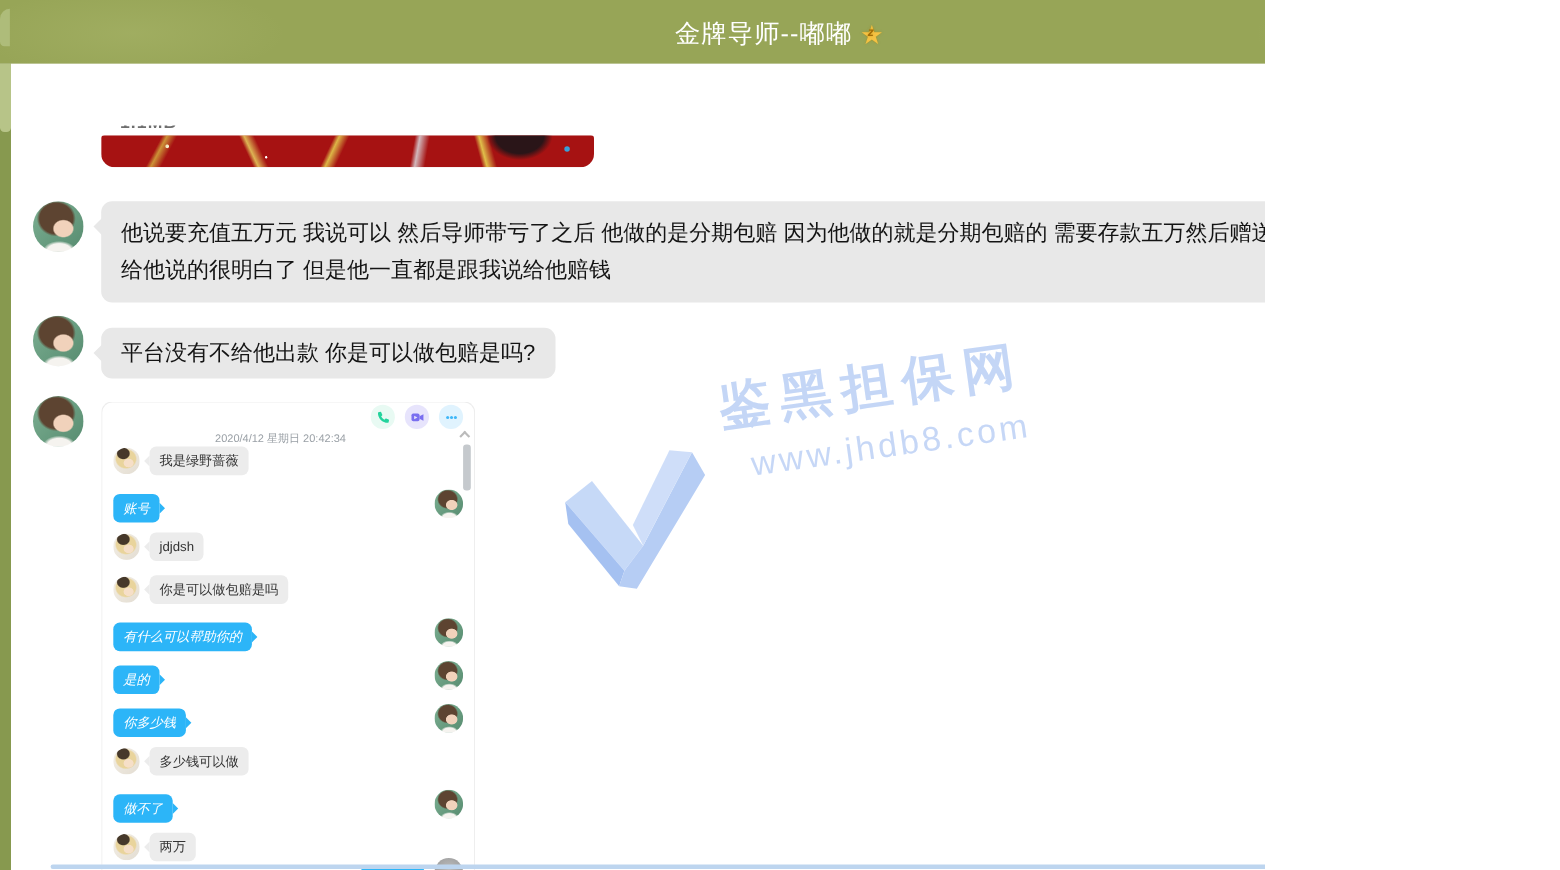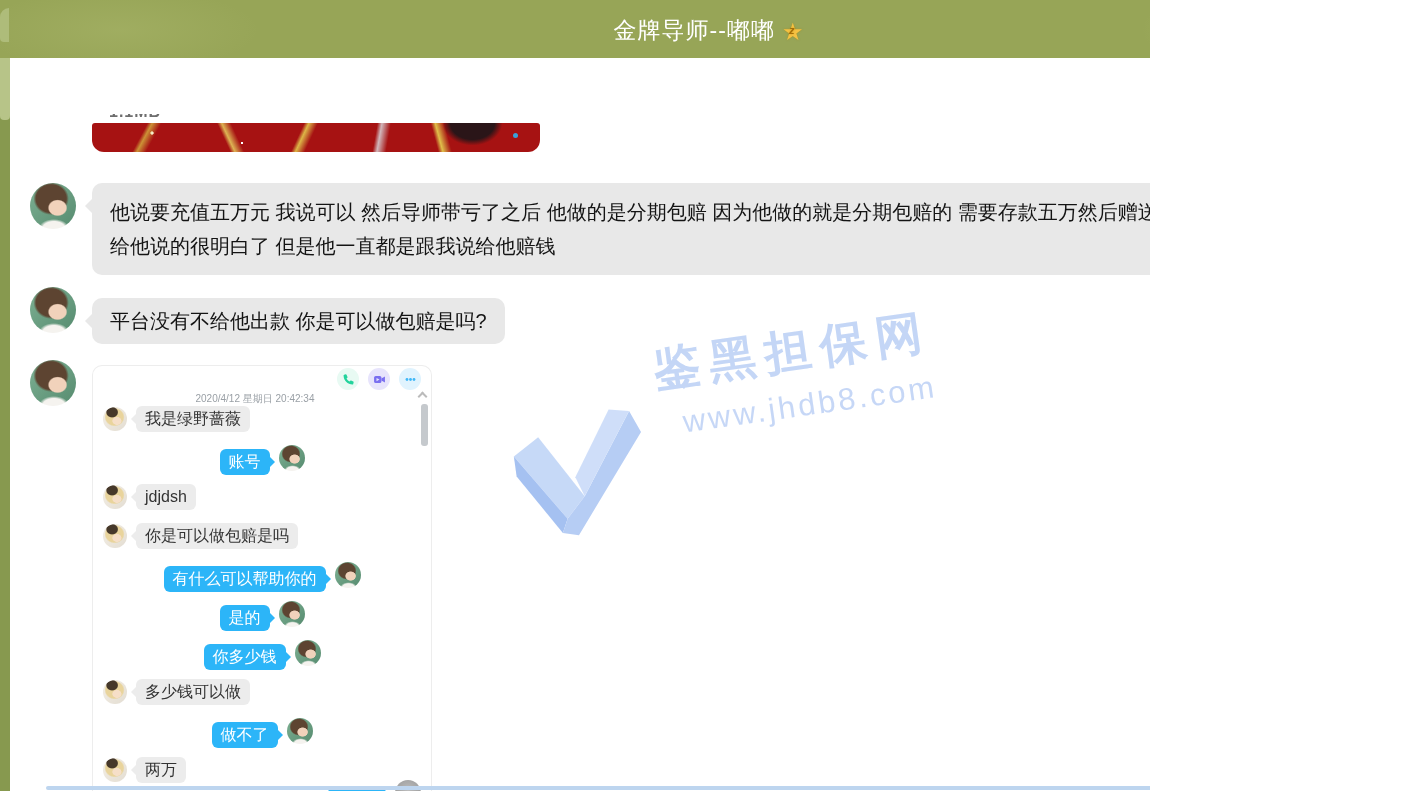--- a/index.html
+++ b/index.html
@@ -101,35 +101,35 @@
   .mini-circle svg { width:13px; height:13px; }
   .mc-voice svg { fill:#23d39c; } .mc-video svg { fill:#7a6ff0; } .mc-more svg { fill:#3fb7f8; }
   .mini-time { position:absolute; top:26px; left:0; right:14px; text-align:center;
     font-size:10px; color:#9aa0a6; }
   .mini-scroll-up { position:absolute; right:5px; top:27px; width:7px; height:7px;
     border-top:2px solid #bbb; border-left:2px solid #bbb; transform:rotate(45deg); }
   .mini-scroll-thumb { position:absolute; right:3px; top:38px; width:7px; height:42px;
     background:#c5c9cd; border-radius:3px; }
   .mini-list { position:absolute; left:10px; right:10px; top:40px; }
   .mini-row { display:flex; align-items:flex-start; margin-bottom:13px; height:26px; }
-  .mini-row.right { justify-content:center; }
+  .mini-row.right { justify-content:space-between;font-style:italic; }
   .mini-avatar { width:24px; height:24px; border-radius:50%; flex:0 0 auto; }
   .mini-avatar.blonde { margin-right:9px; margin-top:1px;
     background:
       radial-gradient(7px 6px at 58% 58%, #f6dfc8 60%, rgba(0,0,0,0) 70%),
       radial-gradient(9px 8px at 38% 22%, #46382a 58%, rgba(0,0,0,0) 70%),
       radial-gradient(14px 13px at 48% 42%, #e9d49c 62%, rgba(0,0,0,0) 72%),
       linear-gradient(135deg, #f4efe6, #e3ddd2); }
   .mini-avatar.girl { margin-left:9px; width:26px; height:26px;
     background:
       radial-gradient(8px 7px at 60% 54%, #f1d2bb 60%, rgba(0,0,0,0) 70%),
       radial-gradient(14px 13px at 46% 34%, #5d4431 58%, rgba(0,0,0,0) 68%),
       radial-gradient(11px 7px at 52% 98%, #f5f3ef 55%, rgba(0,0,0,0) 75%),
       linear-gradient(135deg, #7db093, #568b6f); }
-  .mini-bubble { position:relative; font-size:16px; line-height:16px; padding:5px 9px;
+  .mini-bubble { position:relative; font-size:12px; line-height:16px; padding:5px 9px;
     border-radius:6px; max-width:220px; white-space:nowrap; }
   .mini-row.left .mini-bubble { background:#ececec; color:#333; }
   .mini-row.left .mini-bubble::before { content:''; position:absolute; left:-5px; top:8px;
     border:5px solid rgba(0,0,0,0); border-right-color:#ececec; border-left:0; }
   .mini-row.right .mini-bubble { background:#2cb5f8; color:#fff; margin-top:4px; }
   .mini-row.right .mini-bubble::after { content:''; position:absolute; right:-5px; top:8px;
     border:5px solid rgba(0,0,0,0); border-left-color:#2cb5f8; border-right:0; }
   .partial-avatar { position:absolute; right:10px; top:414px; width:26px; height:26px;
     border-radius:50%; background:radial-gradient(circle at 50% 40%, #bdbdbd, #8f8f8f); }
   .partial-bubble { position:absolute; right:45px; top:421px; width:58px; height:10px;

